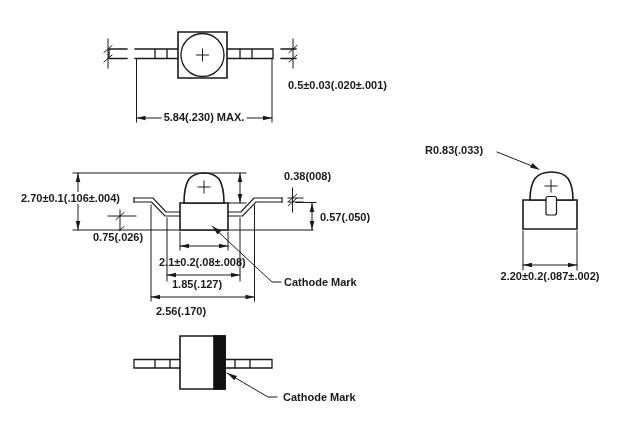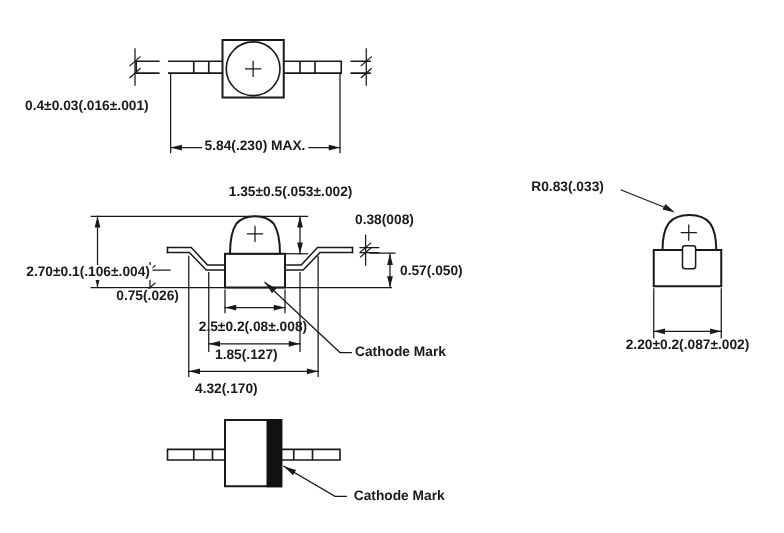--- a/index.html
+++ b/index.html
@@ -160,30 +160,29 @@
       </g>
       <rect x="180" y="336" width="45" height="53" fill="#fff" stroke-width="1.6"></rect>
       <rect x="214" y="336" width="11" height="53" fill="#111" stroke="#111" stroke-width="1.6"></rect>
       <g stroke-width="1">
         <path d="M227,373 L268,397 H277"></path>
         <polygon points="227,373 236.9,375.9 234.4,380.2" fill="#1a1a1a" stroke="none"></polygon>
       </g>
     </g>
   </svg>
 
-  <div class="lbl" style="left:20px;top:79px">0.4±0.03(.016±.001)</div>
+  <div class="lbl" style="left:288px;top:79px">0.5±0.03(.020±.001)</div>
   <div class="lbl c bg" style="left:204px;top:111px">5.84(.230) MAX.</div>
 
-  <div class="lbl" style="left:183px;top:148px">1.35±0.5(.053±.002)</div>
   <div class="lbl" style="left:284px;top:170px">0.38(008)</div>
-  <div class="lbl bg" style="left:19px;top:212px">2.70±0.1(.106±.004)</div>
+  <div class="lbl bg" style="left:19px;top:192px">2.70±0.1(.106±.004)</div>
   <div class="lbl bg" style="left:91px;top:231px">0.75(.026)</div>
   <div class="lbl" style="left:320px;top:211px">0.57(.050)</div>
-  <div class="lbl" style="left:159px;top:256px">2.5±0.2(.08±.008)</div>
+  <div class="lbl" style="left:159px;top:256px">2.1±0.2(.08±.008)</div>
   <div class="lbl" style="left:172px;top:278px">1.85(.127)</div>
-  <div class="lbl" style="left:156px;top:305px">4.32(.170)</div>
+  <div class="lbl" style="left:156px;top:305px">2.56(.170)</div>
   <div class="lbl" style="left:284px;top:276px">Cathode Mark</div>
 
   <div class="lbl" style="left:425px;top:144px">R0.83(.033)</div>
   <div class="lbl c" style="left:550px;top:270px">2.20±0.2(.087±.002)</div>
 
   <div class="lbl" style="left:283px;top:391px">Cathode Mark</div>
 </div>
 
 </body></html>

